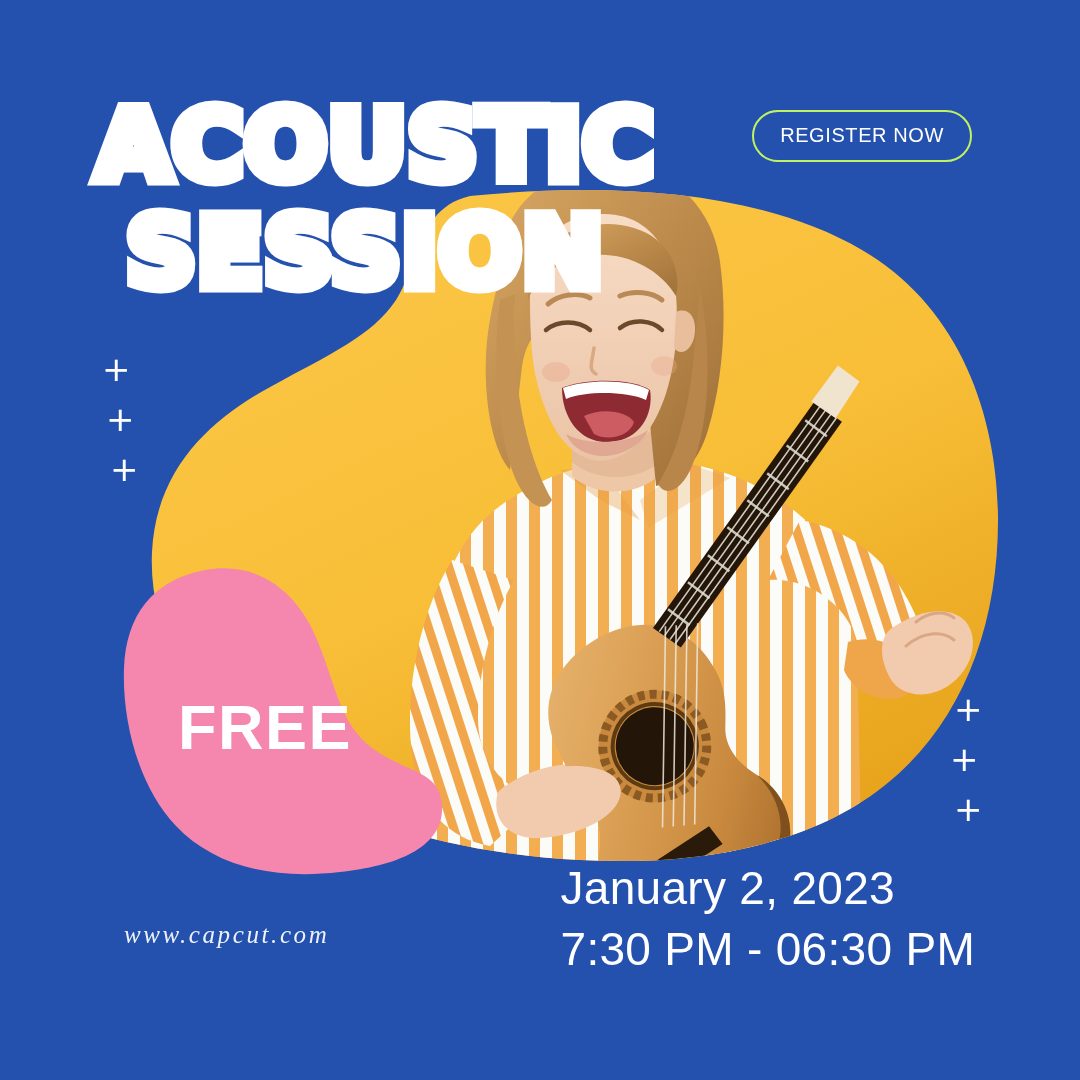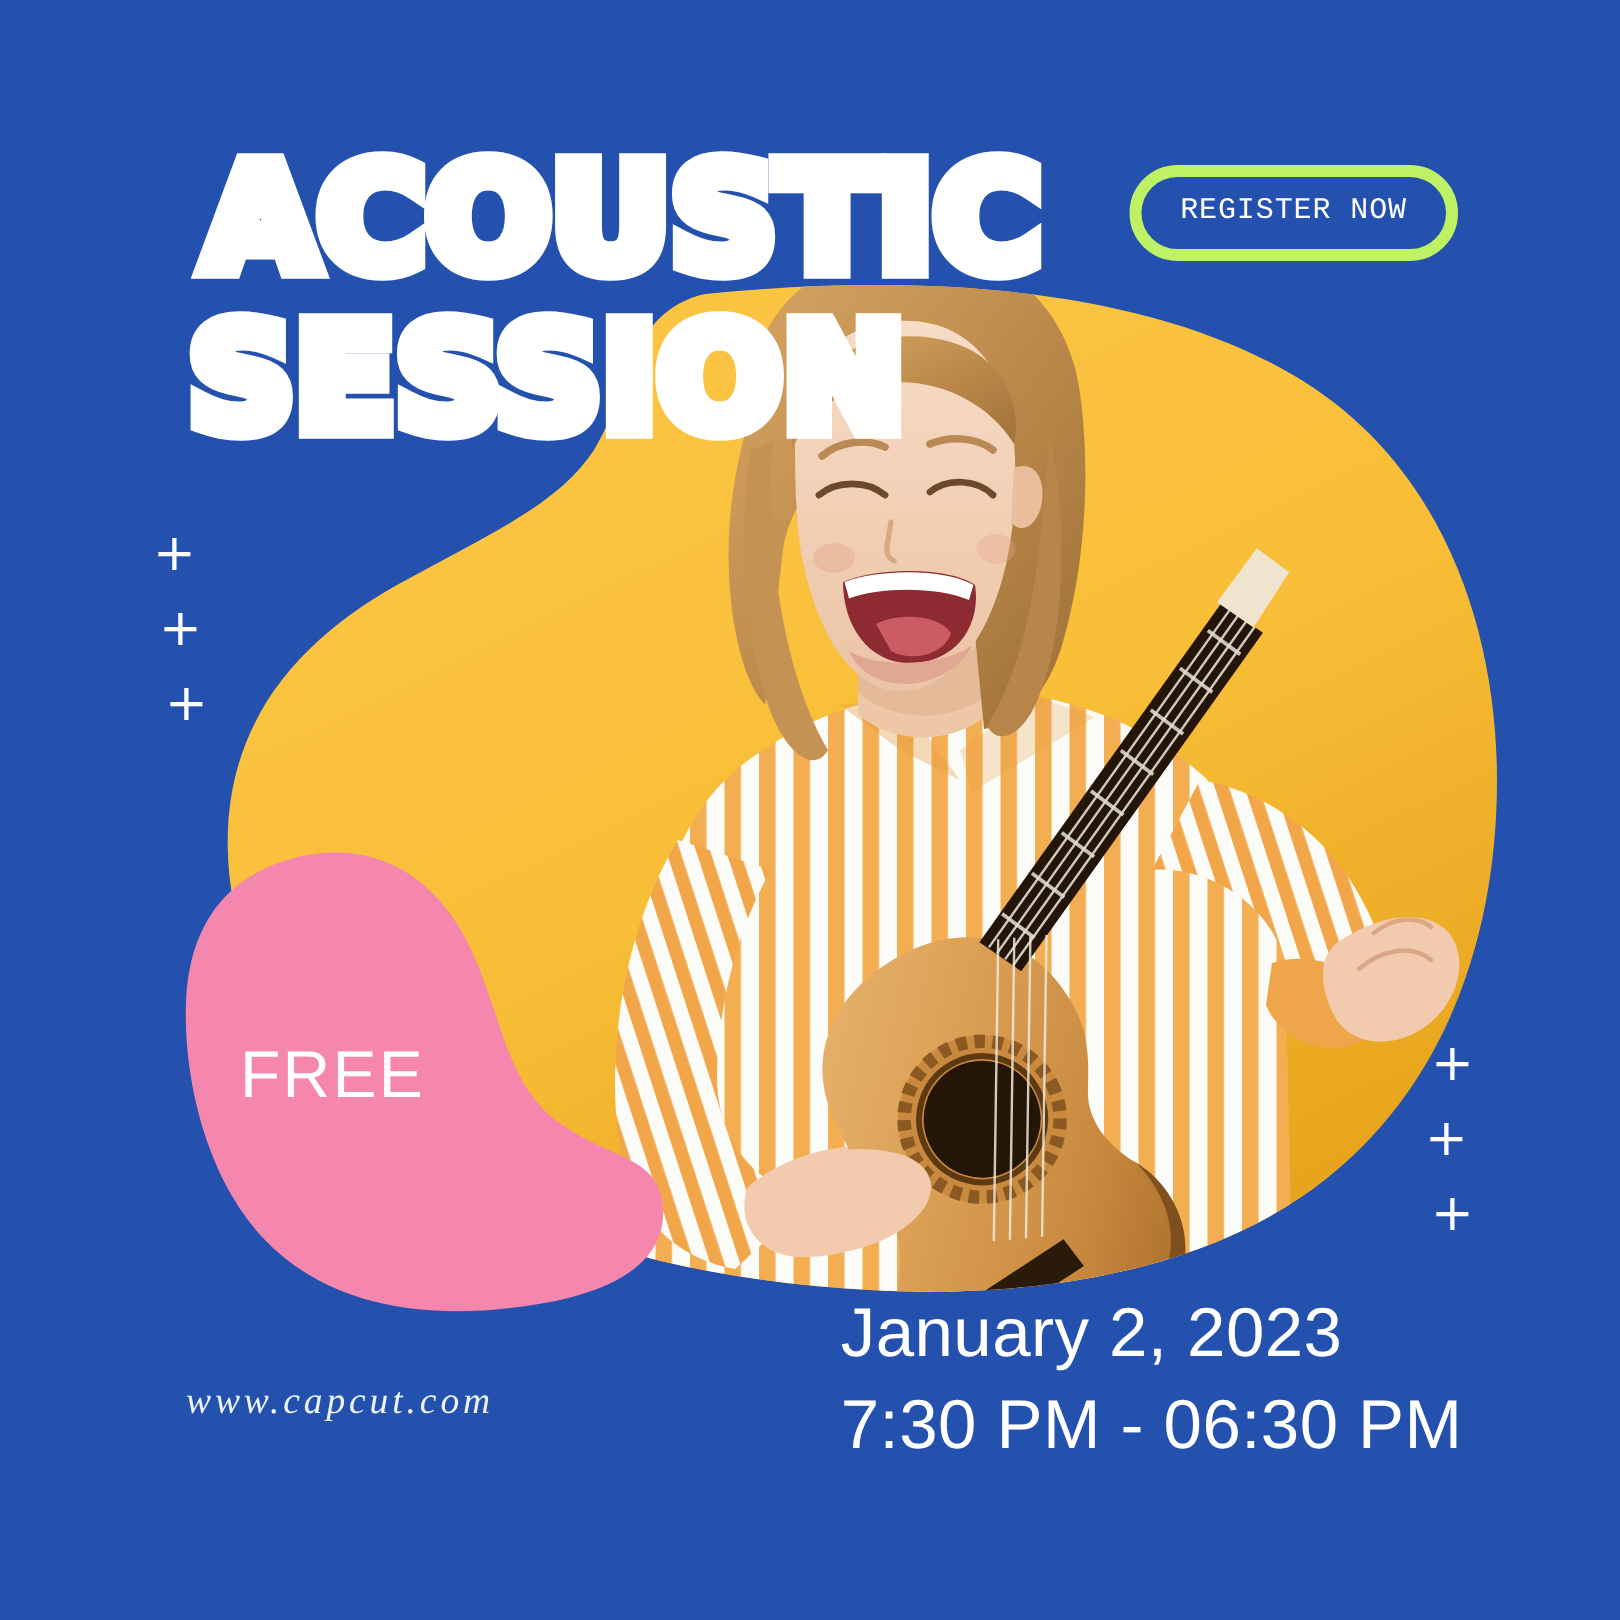--- a/index.html
+++ b/index.html
@@ -35,51 +35,50 @@
     display:block;
     color:#FFFFFF;
     font-family:"DejaVu Sans", sans-serif;
     font-weight:700;
     font-size:97px;
     line-height:0.98;
     letter-spacing:1px;
     -webkit-text-stroke:13px #FFFFFF;
     paint-order:stroke fill;
     white-space:nowrap;
-    margin-left:40px;
   }
   .title-line.l2 { margin-top:12px; margin-left:30px; }
 
   
   #register-btn {
     position:absolute;
     right:108px; top:110px;
     z-index:45;
     padding:13px 26px 15px;
-    border:8px solid #bef264;
+    border:2px solid #bef264;
     border-radius:40px;
     color:#FFFFFF;
     font-size:20px;
     letter-spacing:0.6px;
     line-height:1;
     background:transparent;
     cursor:pointer;
-    font-family:Liberation Mono, monospace;
+    font-family:Liberation Sans, sans-serif;
     white-space:nowrap;
   }
 
   
   #free-entry {
     position:absolute;
-    left:160px; top:694px;
+    left:178px; top:694px;
     z-index:42;
     color:#FFFFFF;
-    font-size:44px;
+    font-size:63px;
     line-height:1.06;
-    font-weight:400;
+    font-weight:700;
     letter-spacing:1.5px;
     pointer-events:none;
   }
   #free-entry .ln2 { margin-left:45px; display:block; }
 
   
   #date-block {
     position:absolute;
     right:105px; top:858px;
     z-index:42;

